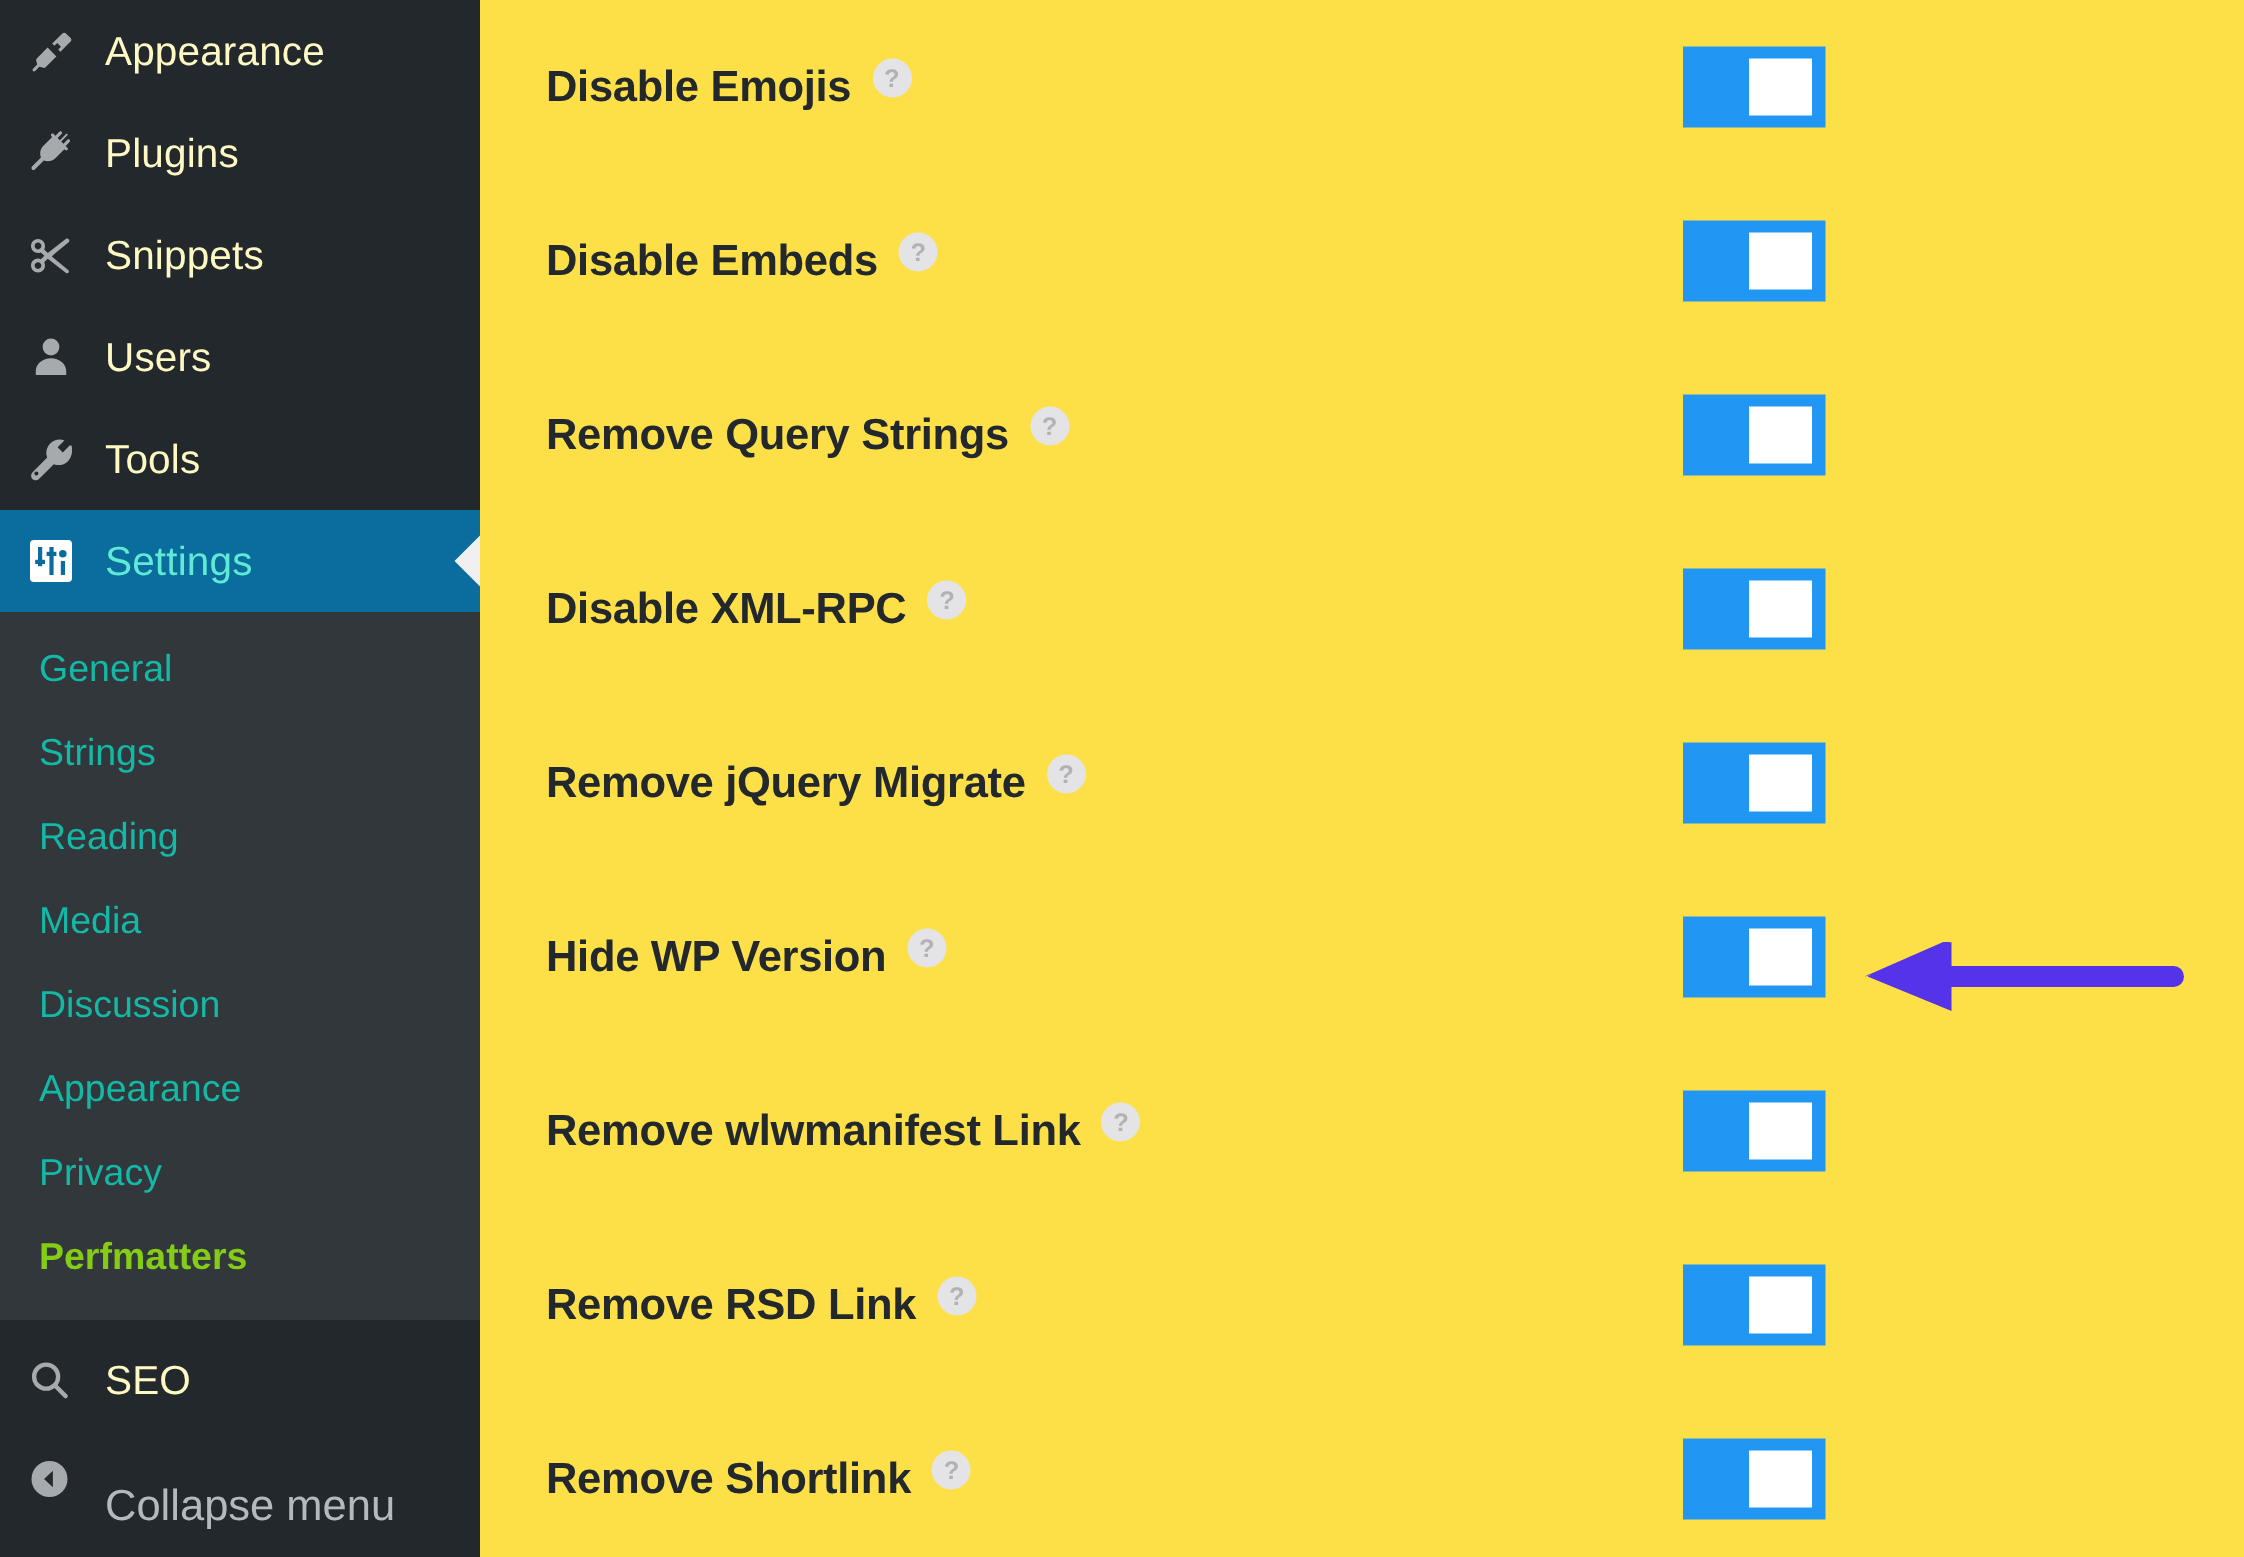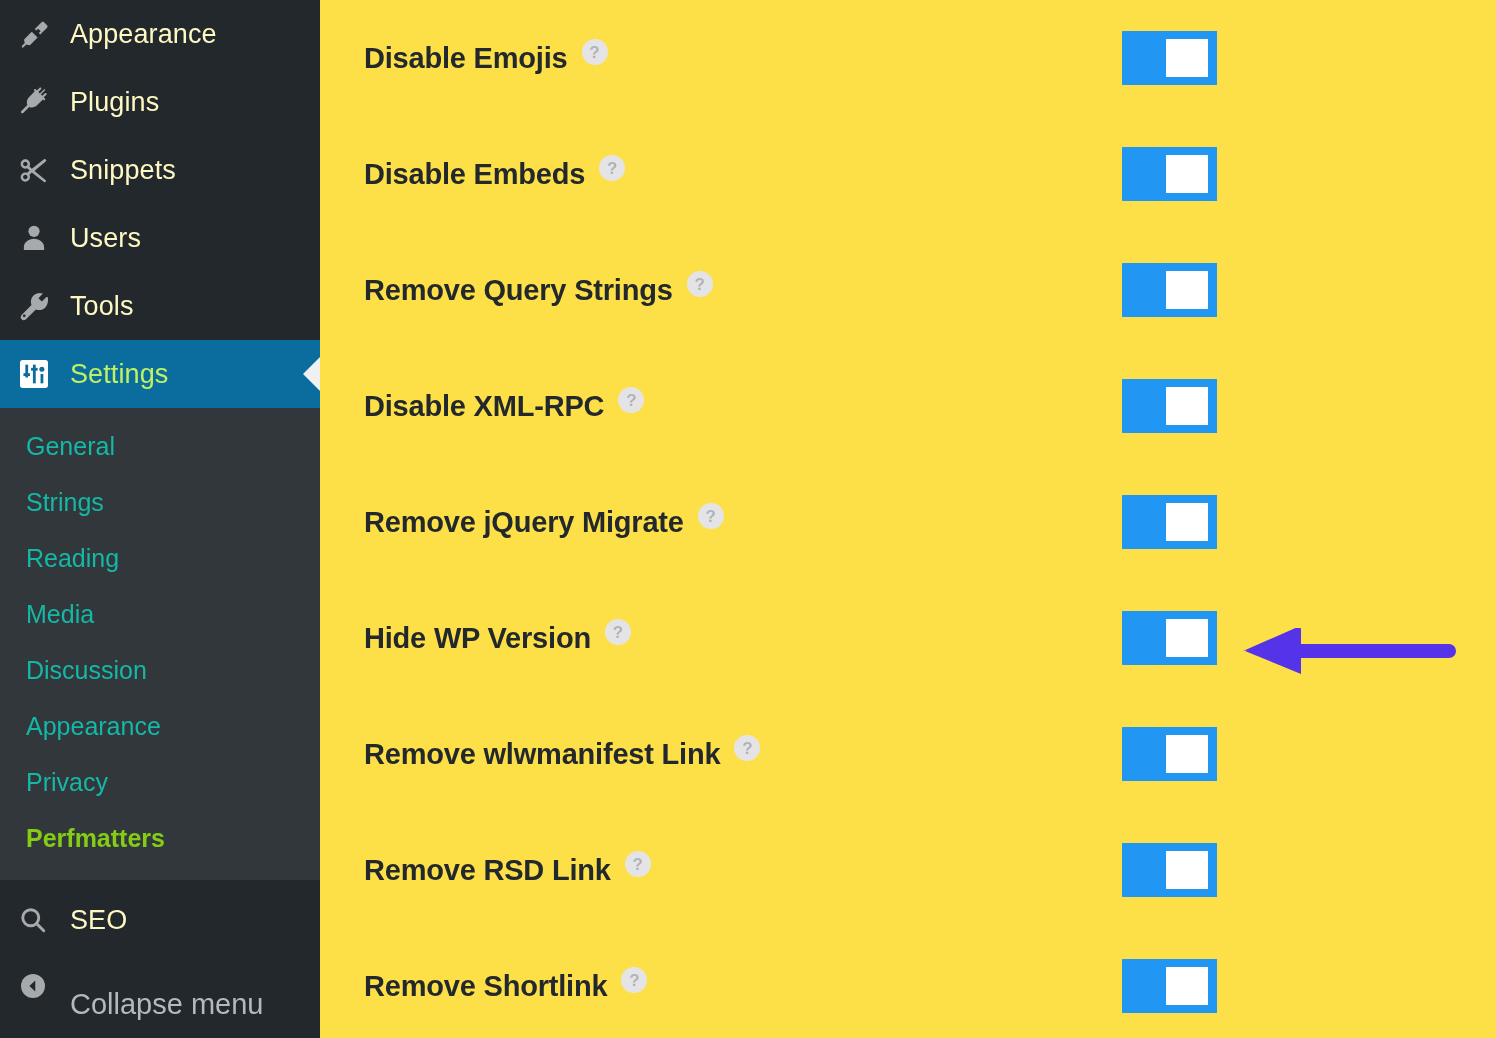--- a/index.html
+++ b/index.html
@@ -56,21 +56,21 @@
     font-weight: 400;
     letter-spacing: .1px;
     margin-left: 8px;
     white-space: nowrap;
   }
 
   .menu-item.active {
     background: #0b6c9e;
   }
   .menu-item.active .mi-icon { color: #ffffff; }
-  .menu-item.active .mi-label { color: #bef264; font-weight: 400; }
+  .menu-item.active .mi-label { color: #5eead4; font-weight: 400; }
 
   
   .menu-item.active::after {
     content: "";
     position: absolute;
     right: 0;
     top: 50%;
     transform: translateY(-50%);
     width: 0;
     height: 0;

